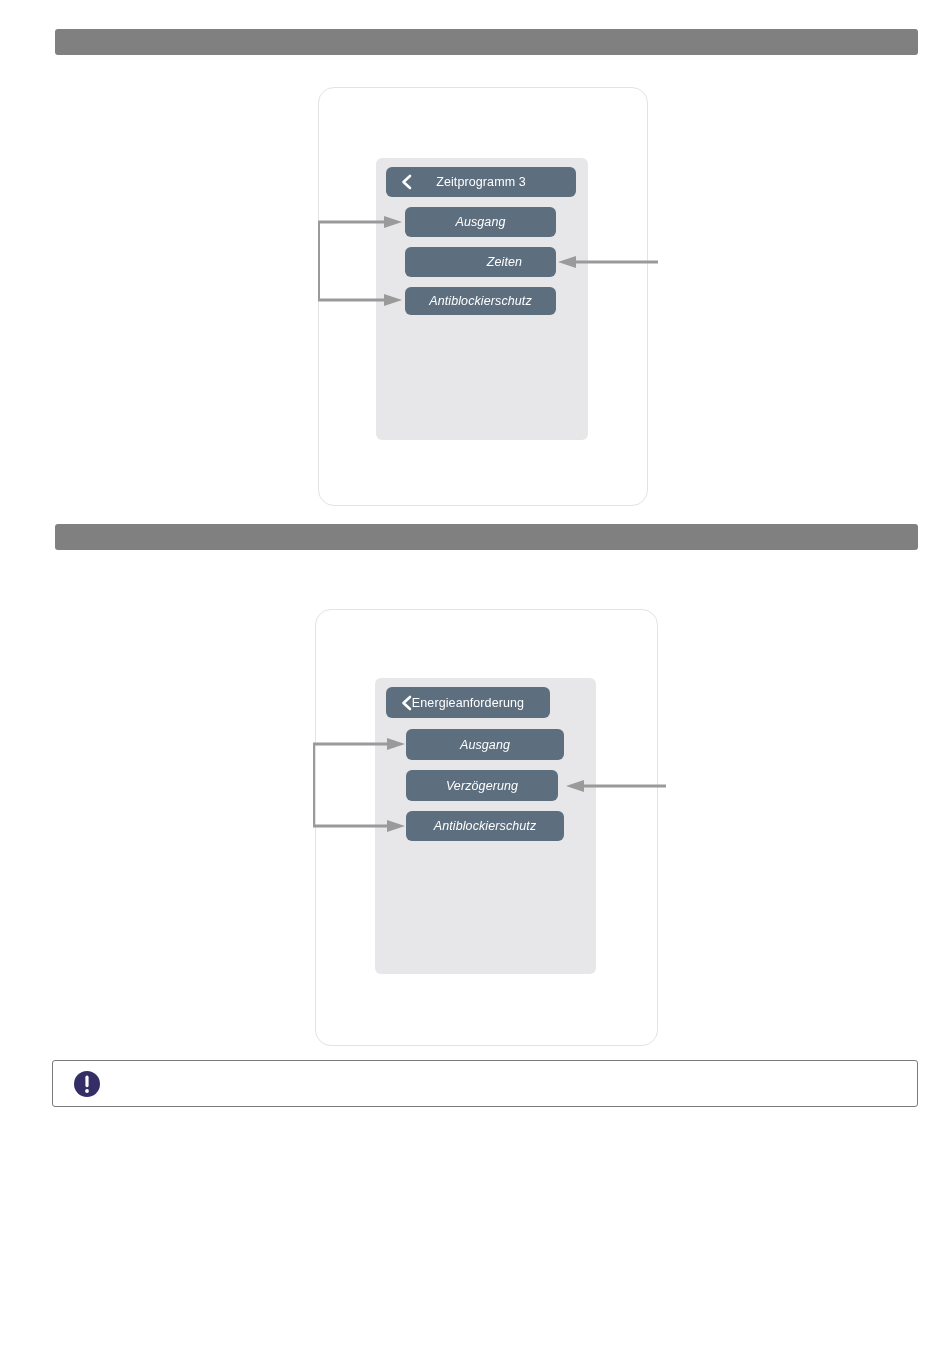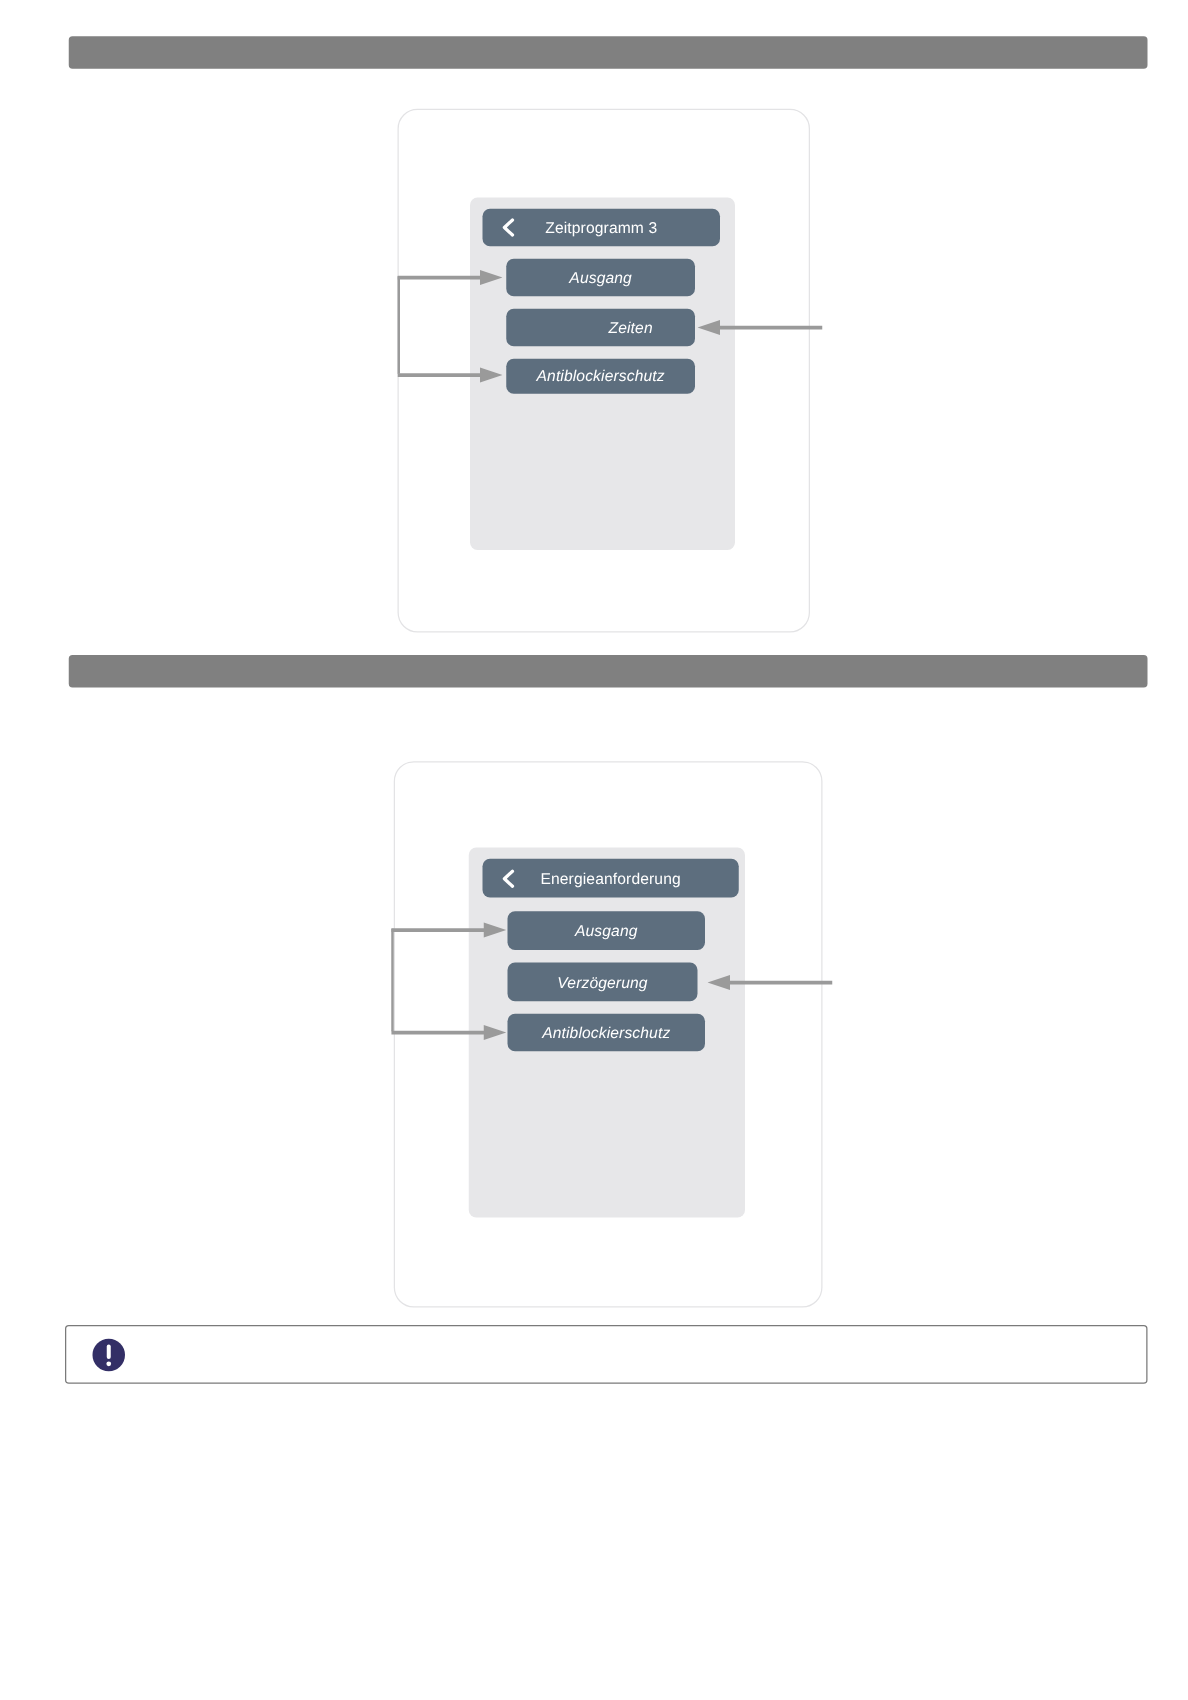--- a/index.html
+++ b/index.html
@@ -94,21 +94,21 @@
   }
   #menu-title-1 {
     left: 386px;
     top: 167px;
     width: 190px;
     height: 30px;
   }
   #menu-title-2 {
     left: 386px;
     top: 687px;
-    width: 205px;
+    width: 164px;
     height: 31px;
   }
 
   
   .menu-btn {
     position: absolute;
     background: #5d6e7e;
     border-radius: 6px;
     color: #ffffff;
     font-size: 12.5px;

